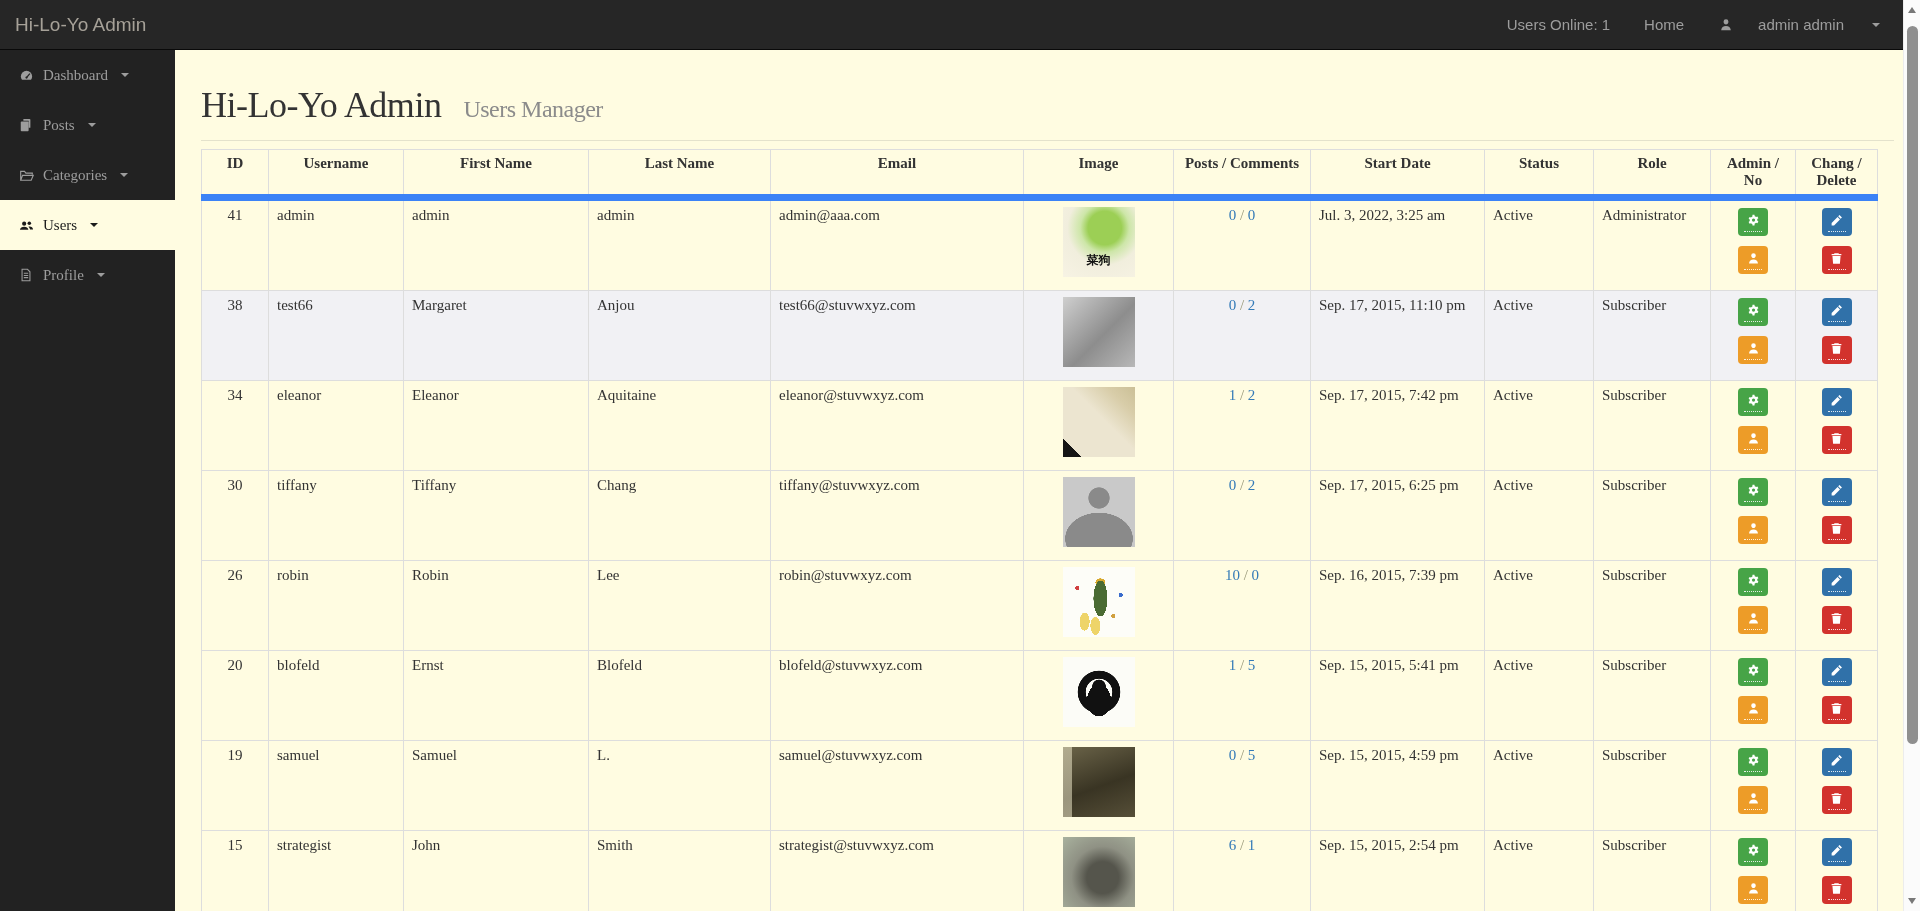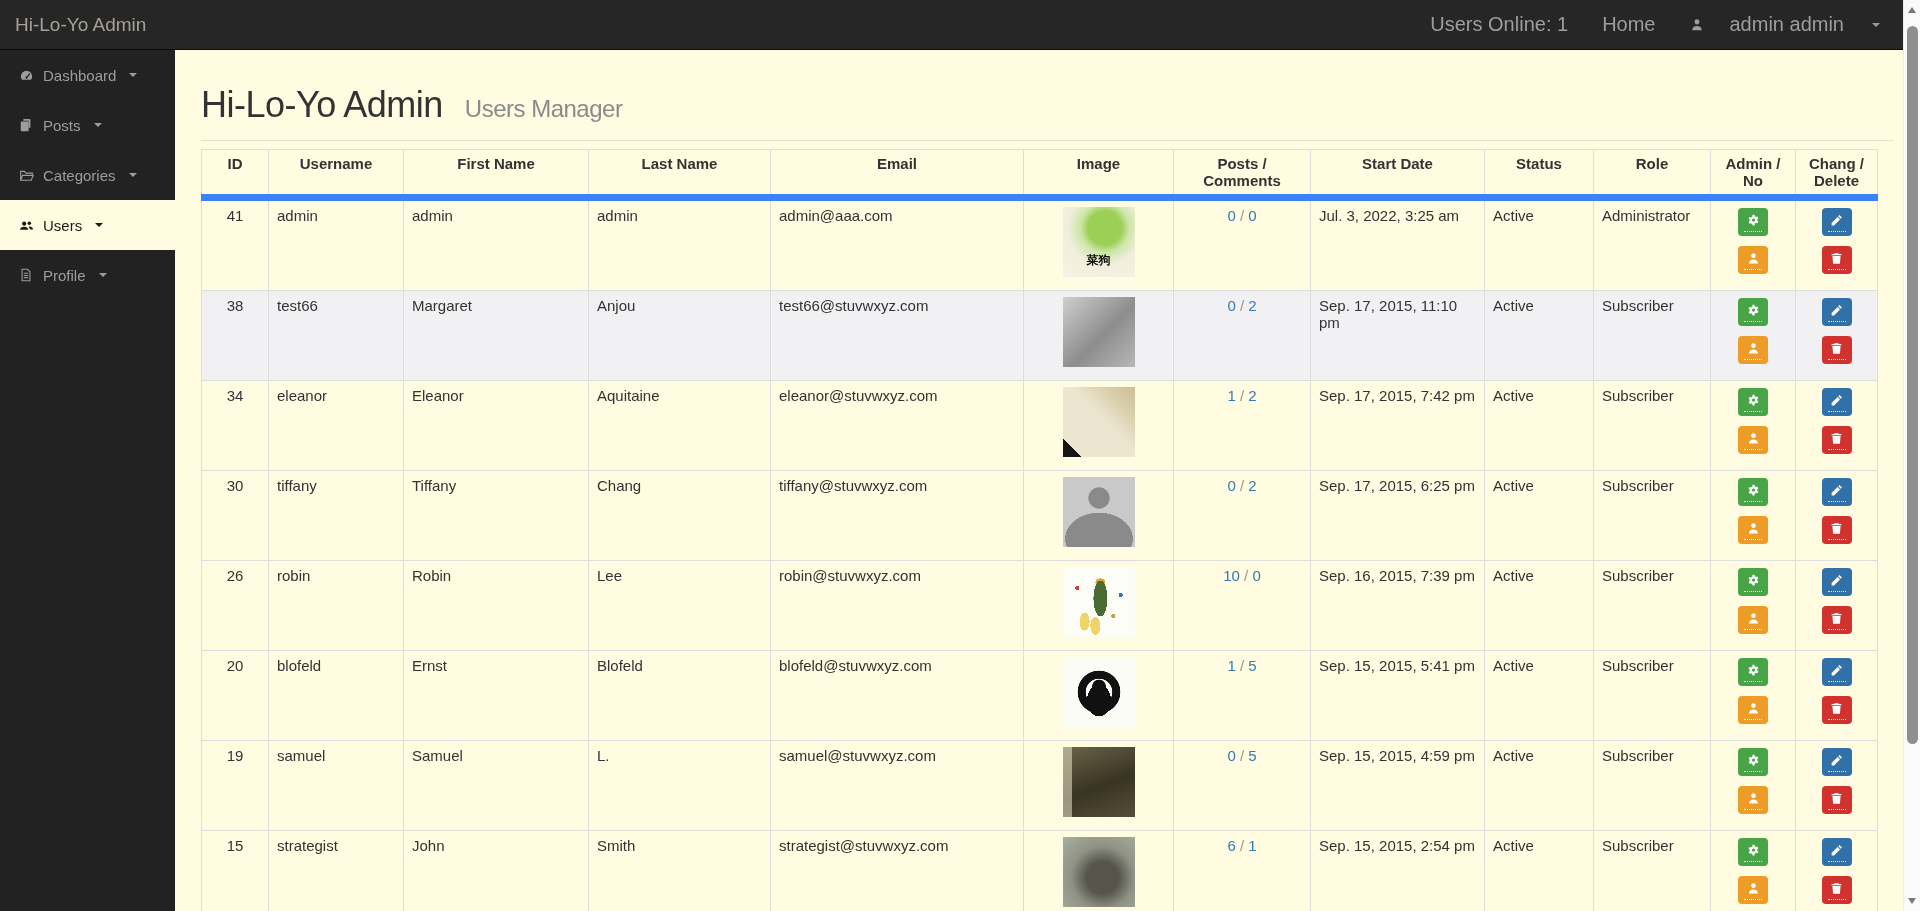--- a/index.html
+++ b/index.html
@@ -12,30 +12,30 @@
   }
 
   
   .navbar {
     height:50px; background:#262626; border-bottom:1px solid #090909;
     display:flex; align-items:center; justify-content:space-between;
     padding:0 40px 0 15px; position:relative; z-index:5;
   }
   .brand { color:#a6a198; font-size:19px; cursor:pointer; }
   .nav-right { display:flex; align-items:center; gap:34px; }
-  .nav-right .nav-item { color:#9d9d9d; font-size:20px; }
+  .nav-right .nav-item { color:#9d9d9d; font-size:15px; }
   .nav-user { display:flex; align-items:center; gap:24px; cursor:pointer; }
   .caret {
     display:inline-block; width:0; height:0;
     border-left:4px solid transparent; border-right:4px solid transparent;
     border-top:4px solid currentColor; margin-left:4px; vertical-align:middle;
   }
 
   
-  .layout { display:flex; height:861px; }
+  .layout { display:flex; height:861px;font-family:Liberation Serif, serif; }
   .sidebar { width:175px; background:#222; flex:none; }
   .side-item {
     height:50px; display:flex; align-items:center; gap:9px;
     padding-left:18px; color:#9d9d9d; font-size:15px; cursor:pointer;
   }
   .side-item.active { background:#fffce1; color:#1b1b1b; }
   .side-icon { width:16px; height:16px; display:inline-flex; align-items:center; justify-content:center; }
   .side-icon svg { display:block; }
 
   .main { flex:1; padding:34px 26px 0 26px; overflow:hidden; }

